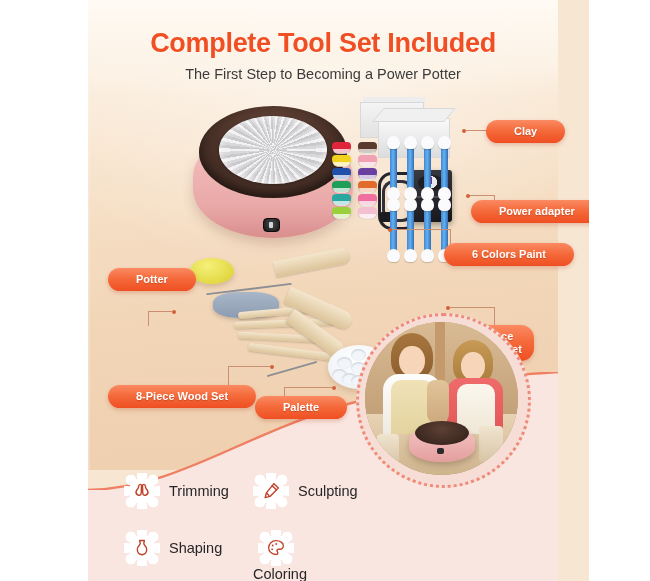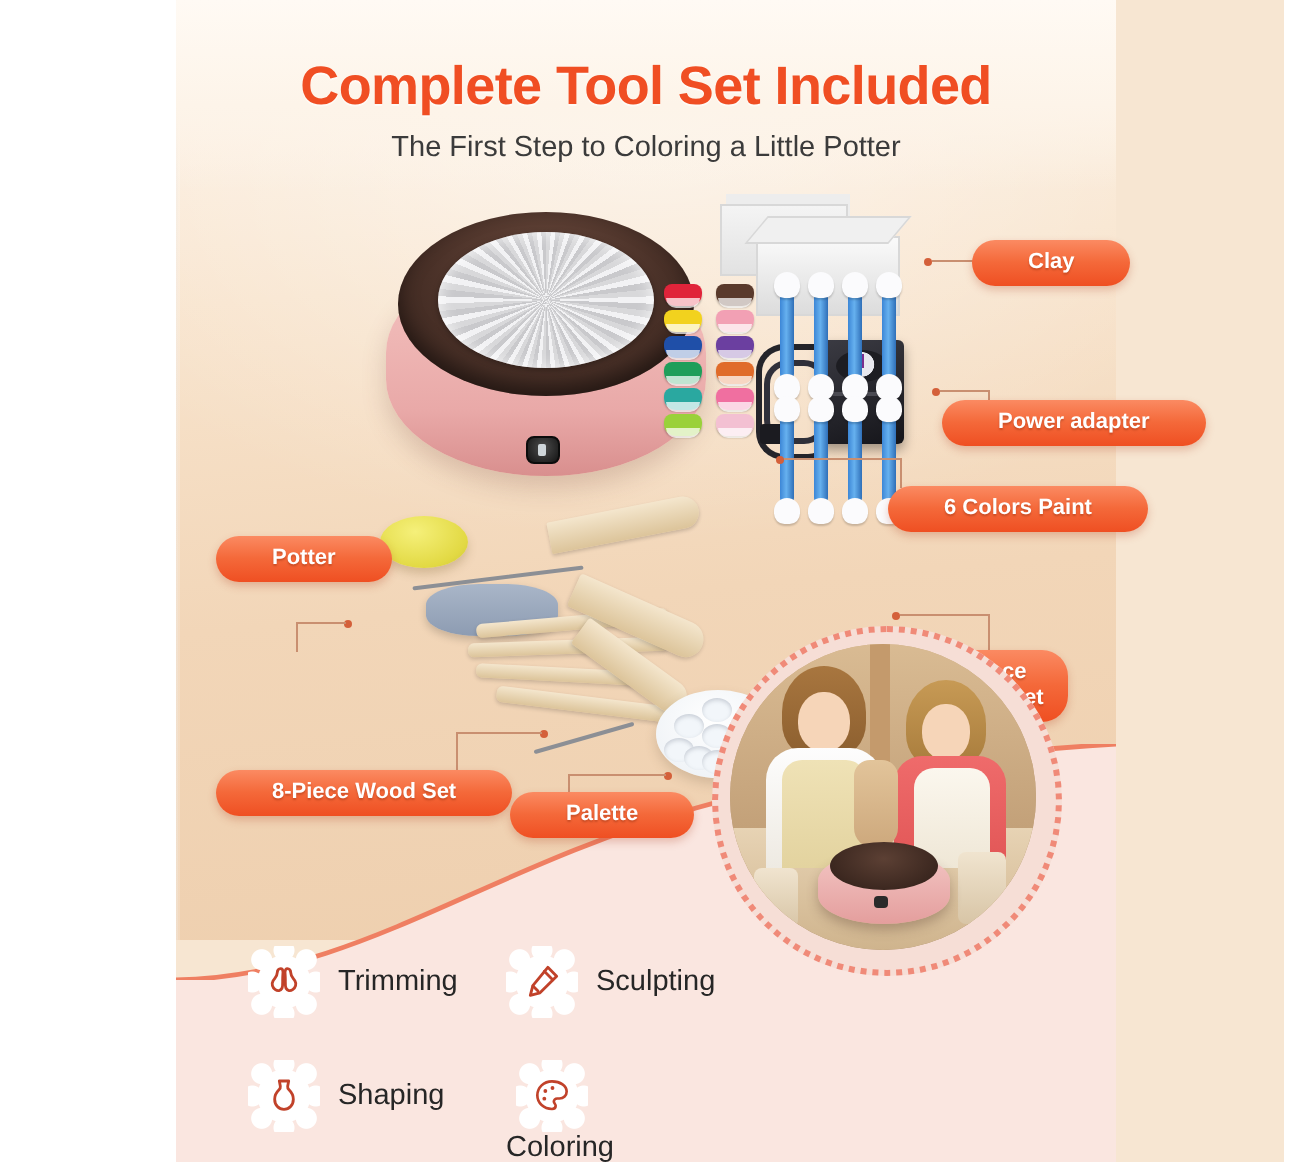--- a/index.html
+++ b/index.html
@@ -1,21 +1,21 @@
 <!DOCTYPE html>
 <html><head>
 <meta charset="utf-8">
 <style>
   html,body{margin:0;padding:0;}
   body{
     width:650px;height:581px;background:#ffffff;overflow:hidden;
     font-family:"Liberation Sans","DejaVu Sans",sans-serif;
   }
   #card{
-    position:absolute;left:88px;top:0;width:554px;height:581px;overflow:hidden;
+    position:absolute;left:88px;top:0;width:501px;height:581px;overflow:hidden;
     background:#f7e6d2;
   }
   
   .wood{
     position:absolute;left:0;top:0;width:470px;height:470px;
     background:
       linear-gradient(90deg,rgba(255,255,255,.30) 0 1px,rgba(0,0,0,0) 1px 9px),
       linear-gradient(90deg,rgba(183,134,90,.10) 0 1px,rgba(0,0,0,0) 1px 23px),
       linear-gradient(90deg,rgba(255,255,255,.18) 0 2px,rgba(0,0,0,0) 2px 37px),
       linear-gradient(175deg,#fdf3e8 0%,#f8e4cd 30%,#f2d6b8 62%,#eecfae 100%);
@@ -202,21 +202,21 @@
 </style>
 </head>
 <body>
 
 <div id="card">
 
   <div class="wood"></div>
 
   <div class="hdr"></div>
   <div id="title">Complete Tool Set Included</div>
-  <div id="subtitle">The First Step to Coloring a Little Potter</div>
+  <div id="subtitle">The First Step to Becoming a Power Potter</div>
 
   <div class="wheel">
     <div class="body"></div>
     <div class="rim"></div>
     <div class="plate"></div>
     <div class="sw"></div>
   </div>
 
   <div class="clay">
     <div class="blk blk1"></div>

